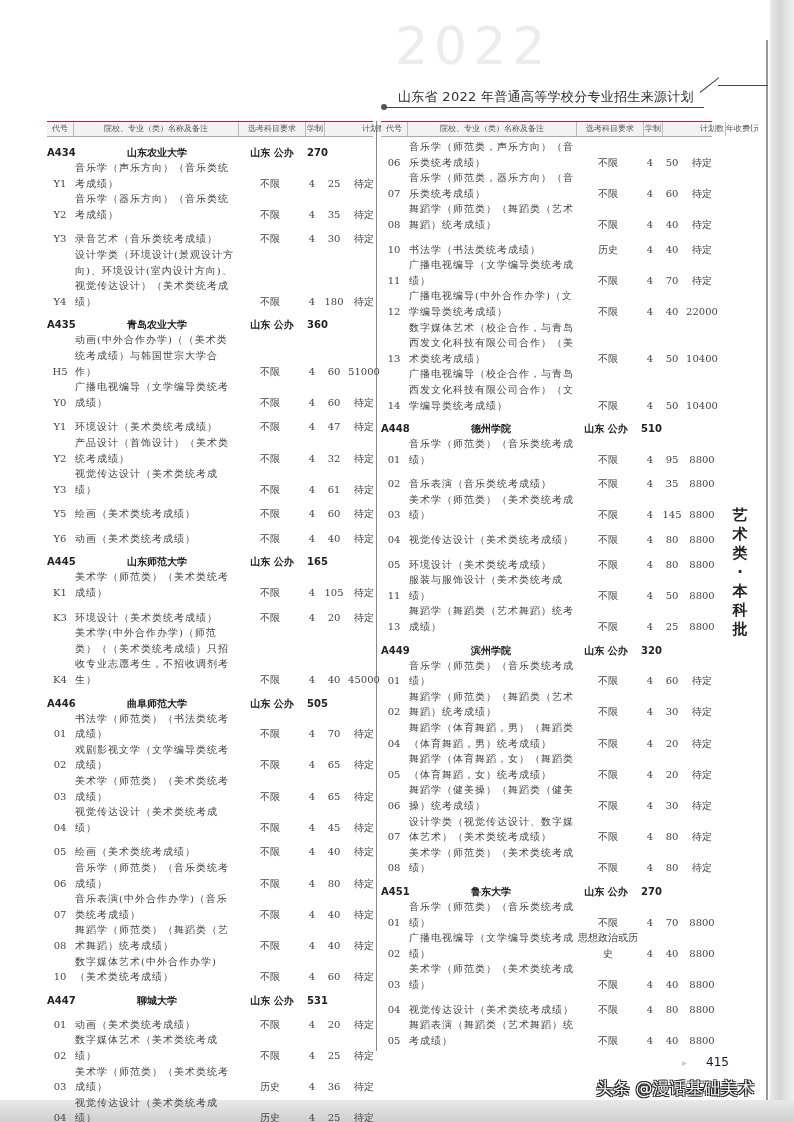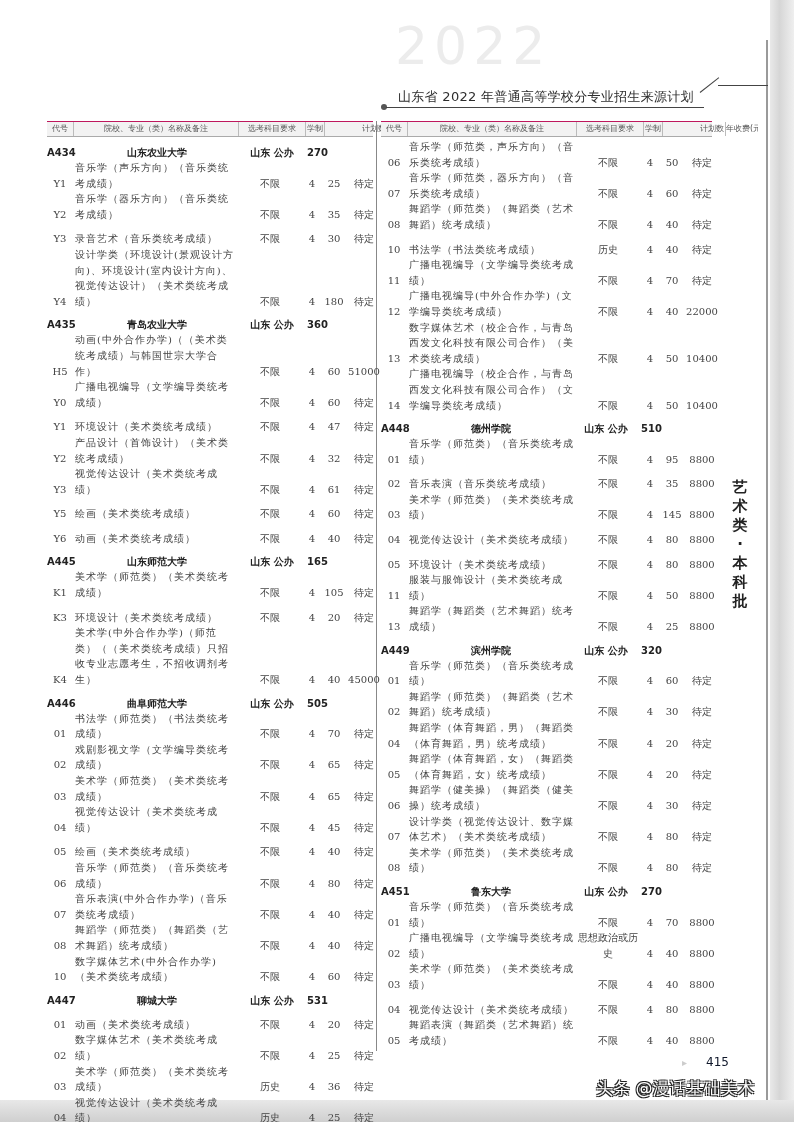--- a/index.html
+++ b/index.html
@@ -82,21 +82,21 @@
     display: flex; font-size: 10px; line-height: 15.6px; color: #444; align-items: flex-end;
   }
   .row .r-code { width: 26px; flex: none; text-align: center; }
   .row .r-name { width: 164px; flex: none; padding-left: 2px; letter-spacing: 1px; box-sizing: border-box; }
   .col-right .row .r-name { width: 168px; }
   .row .r-subj { width: 66px; flex: none; text-align: center; }
   .row .r-len { width: 18px; flex: none; text-align: center; }
   .row .r-plan { width: 26px; flex: none; text-align: center; }
   .row .r-fee { width: 34px; flex: none; text-align: center; margin-top: 9px; }
   .side-tab {
-    position: absolute; left: 731px; top: 478px; width: 18px;
+    position: absolute; left: 731px; top: 506px; width: 18px;
     font-family: "DejaVu Sans", sans-serif; font-size: 15px; font-weight: bold;
     color: #222; line-height: 19px; text-align: center; word-break: break-all;
   }
   .page-number {
     position: absolute; left: 706px; top: 1055px;
     font-family: "DejaVu Sans", sans-serif; font-size: 12px; color: #0f172a;
   }
   .page-arrow {
     position: absolute; left: 682px; top: 1057px; font-size: 10px; color: #ccc;
     font-family: "DejaVu Sans", sans-serif;

